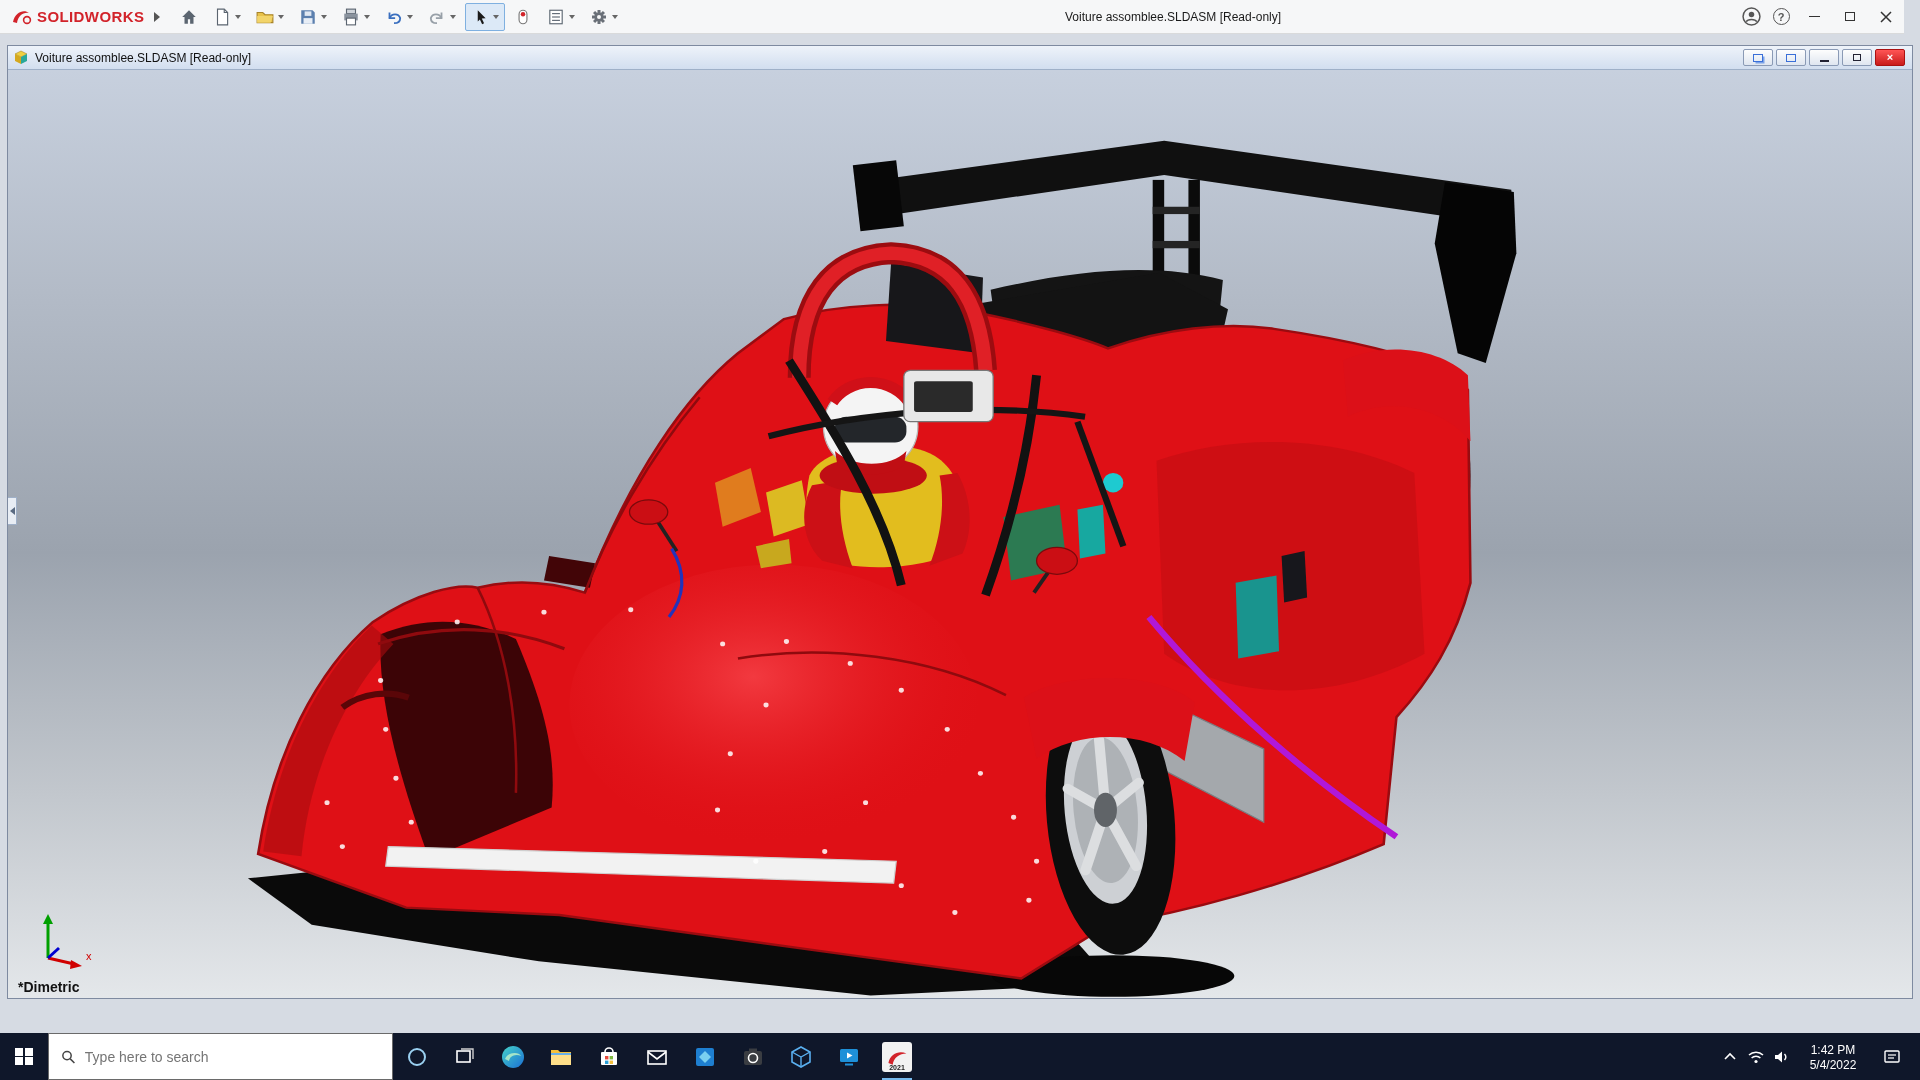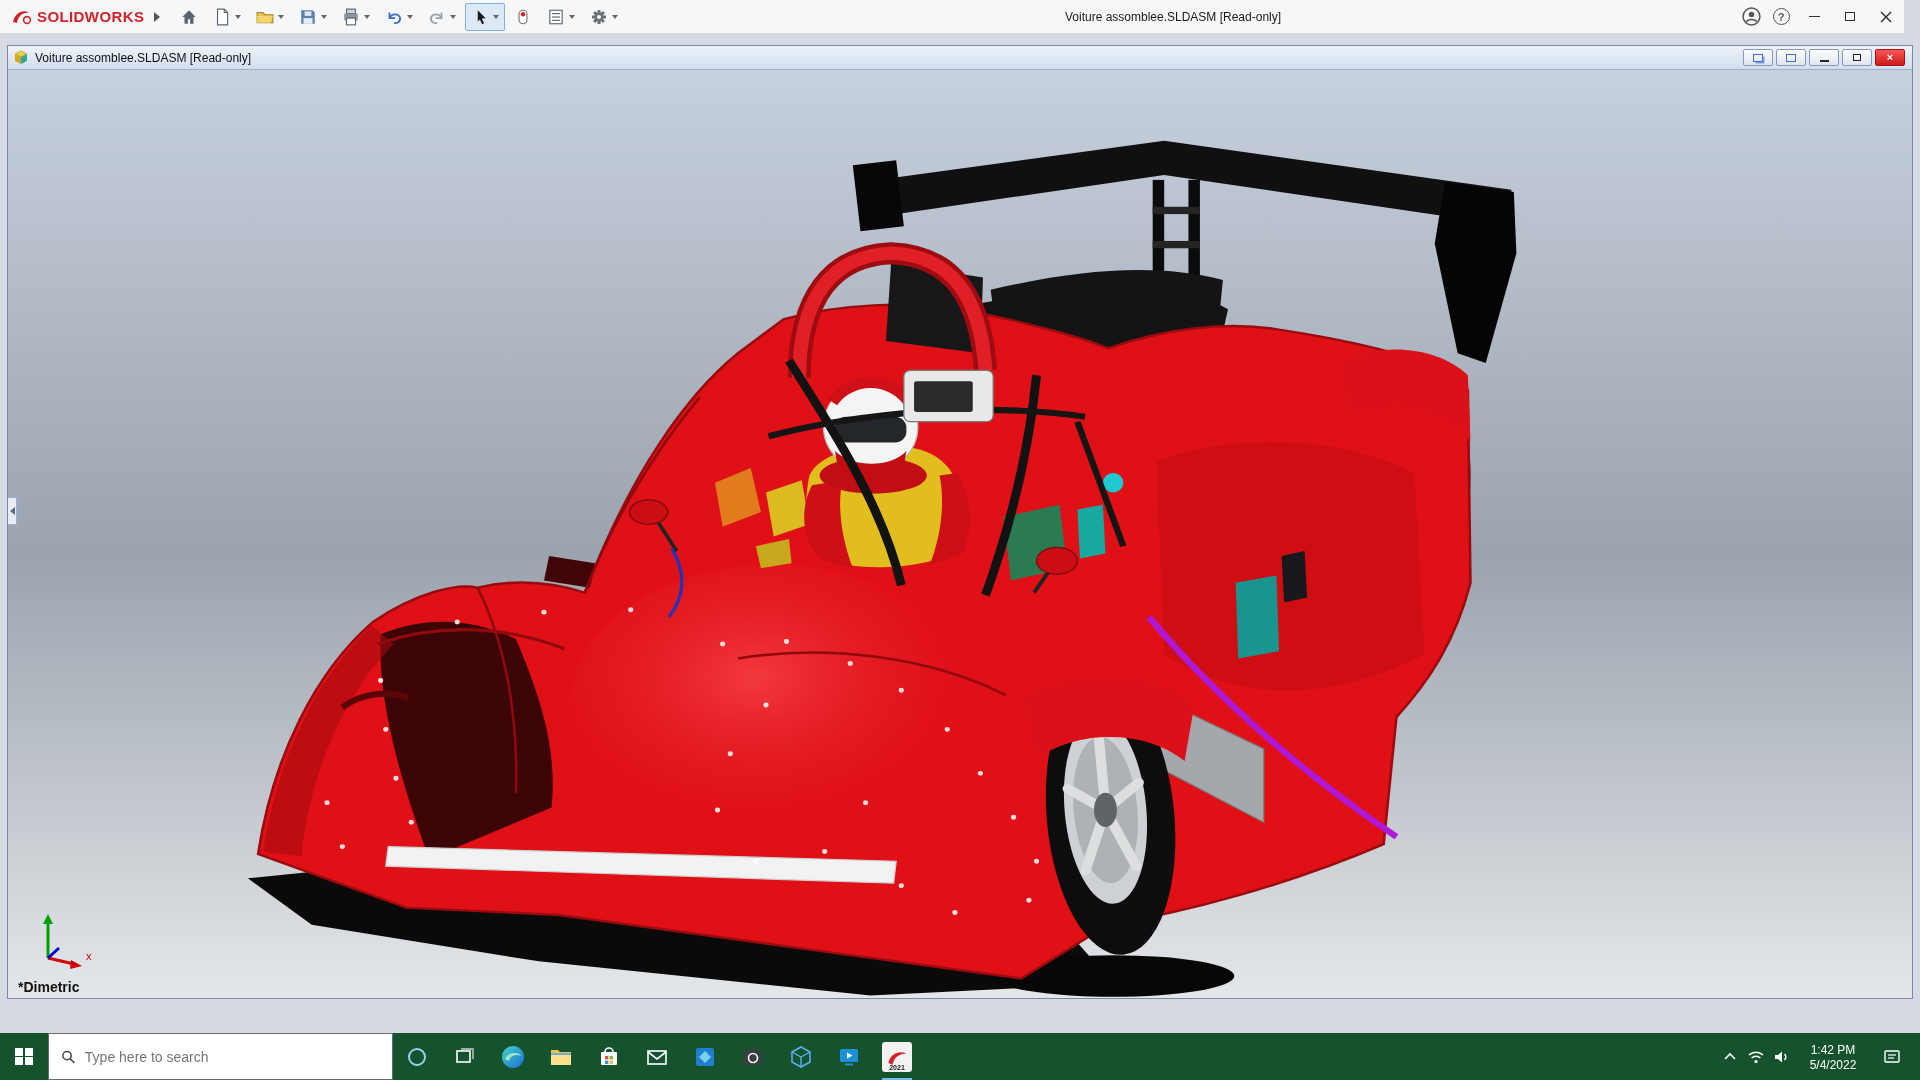--- a/index.html
+++ b/index.html
@@ -36,21 +36,21 @@
 
   .viewport { flex:1; position:relative; overflow:hidden;
     background:linear-gradient(180deg,#c7d0de 0%, #b2bac6 25%, #9ba3ae 52%, #c2c7cd 78%, #e4e7ea 100%); }
   .car-svg { position:absolute; inset:0; width:100%; height:100%; }
   .triad { position:absolute; left:16px; bottom:26px; }
   .view-label { position:absolute; left:10px; bottom:3px; font-size:14px; font-weight:bold; color:#111; }
   .fm-handle { position:absolute; left:0; top:46%; width:9px; height:28px; background:#e8edf4; border:1px solid #9fb0c8; border-left:none; display:flex; align-items:center; justify-content:center; }
   .fm-chevron { width:0; height:0; border-top:4px solid transparent; border-bottom:4px solid transparent; border-right:5px solid #5a6b82; }
 
   
-  .taskbar { position:fixed; bottom:0; left:0; right:0; height:47px; background:#14532d; display:flex; align-items:stretch; z-index:40; color:#fff; }
+  .taskbar { position:fixed; bottom:0; left:0; right:0; height:47px; background:#0f172a; display:flex; align-items:stretch; z-index:40; color:#fff; }
   .tk-btn { width:48px; display:flex; align-items:center; justify-content:center; position:relative; }
   .tk-btn.active::after { content:''; position:absolute; bottom:0; left:9px; right:9px; height:2px; background:#76b9ed; }
   .win-logo { display:grid; grid-template-columns:8px 8px; grid-template-rows:8px 8px; gap:1.5px; }
   .win-logo span { background:#fff; }
   .search { width:345px; background:#fff; display:flex; align-items:center; gap:9px; padding:0 12px; border:1px solid #6a6a6a; }
   .search input { border:none; outline:none; font-size:14px; color:#444; width:100%; background:transparent; font-family:"Liberation Sans", sans-serif; }
   .sw-ico { width:30px; height:30px; background:#f2f2f2; border-radius:3px; position:relative; display:flex; align-items:center; justify-content:center; flex-direction:column; }
   .sw-badge { font-size:7px; color:#222; font-weight:bold; line-height:7px; position:absolute; bottom:1px; left:0; right:0; text-align:center; }
   .tray { margin-left:auto; display:flex; align-items:center; }
   .tray-ico { width:26px; height:100%; display:flex; align-items:center; justify-content:center; }

